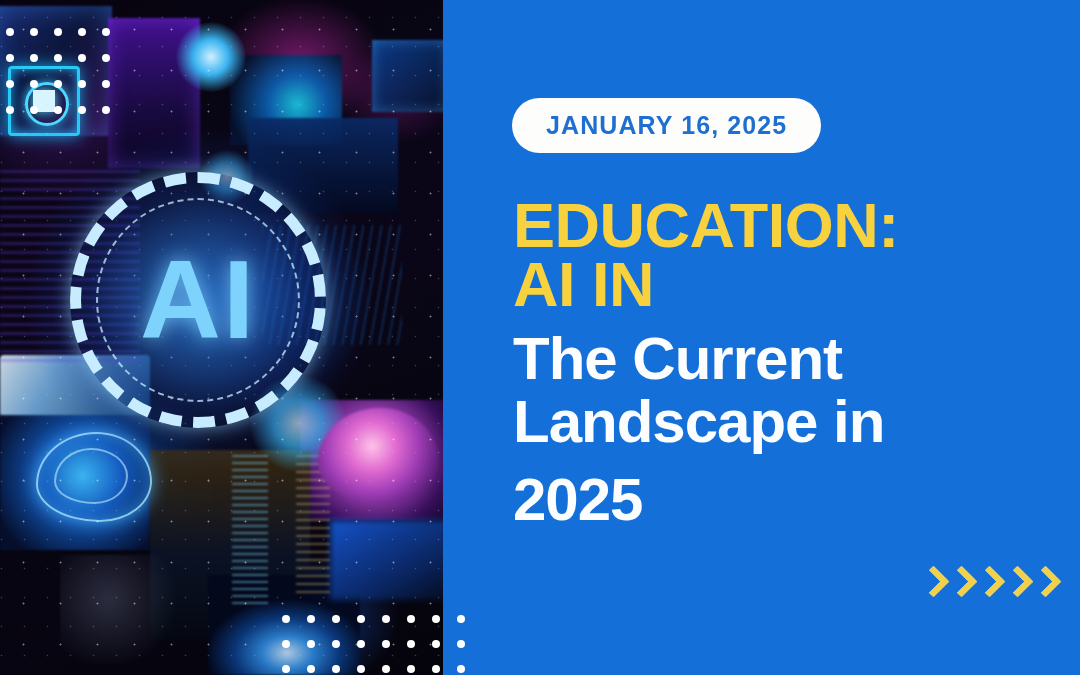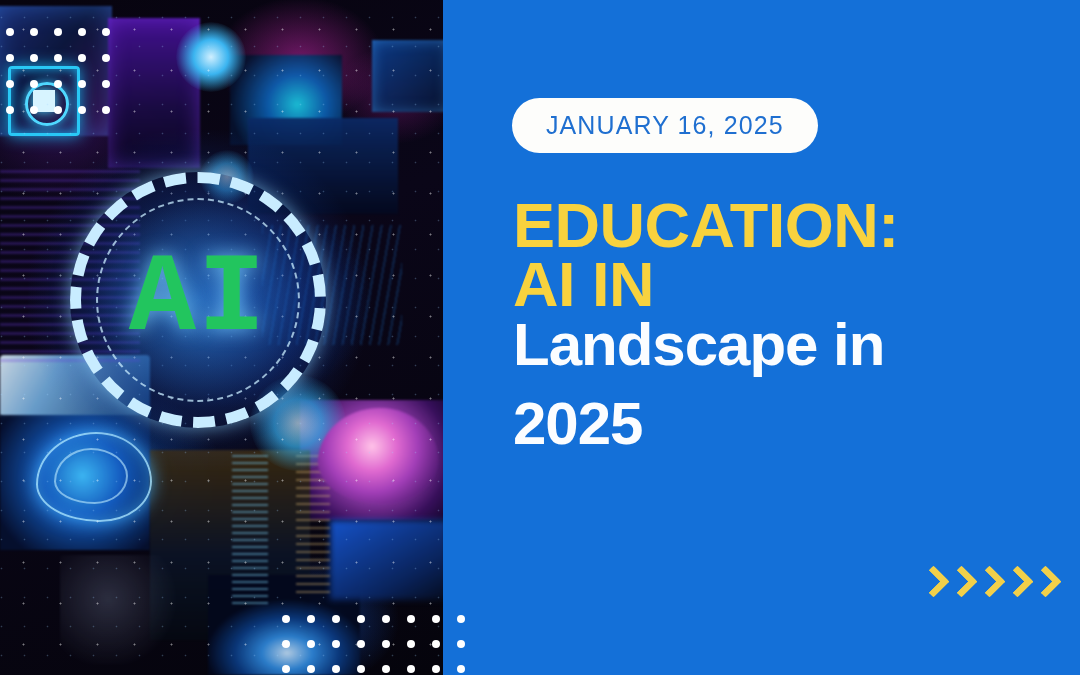--- a/index.html
+++ b/index.html
@@ -193,22 +193,22 @@
   .ai-ring-inner {
     inset:26px;
     border: 2px dashed rgba(200,236,255,.75);
   }
   .ai-letters {
     position:absolute;
     inset:0;
     display:flex;
     align-items:center;
     justify-content:center;
-    color:#22c55e;
-    font-family:Liberation Mono, monospace;
+    color:#7dd3fc;
+    font-family:Liberation Sans, sans-serif;
     font-weight:bold;
     font-size:112px;
     letter-spacing:2px;
     text-shadow:0 0 20px rgba(120,205,255,.85);
     line-height:1;
   }
 
   
   .dotgrid { position:absolute; display:grid; }
   .dotgrid .dot {
@@ -238,21 +238,21 @@
   .date-pill {
     position:absolute;
     left:69px; top:98px;
     height:55px;
     padding:0 34px;
     display:flex;
     align-items:center;
     background:#fdfdfb;
     border-radius:28px;
     color:#1f6fd0;
-    font-weight:normal;
+    font-weight:bold;
     font-size:25px;
     letter-spacing:1.1px;
     white-space:nowrap;
   }
 
   .headline {
     position:absolute;
     left:70px; top:196px;
     width:540px;
   }
@@ -393,20 +393,21 @@
 
   <div class="content">
 
     <div class="date-pill">
       <span>JANUARY 16, 2025</span>
     </div>
 
     <div class="headline">
       <div class="headline-yellow">EDUCATION:</div>
       <div class="headline-yellow">AI IN</div>
+      <div class="headline-white">The Current</div>
       <div class="headline-white" style="margin-top:0">Landscape in</div>
       <div class="headline-white" style="margin-top:16px">2025</div>
     </div>
 
     <div class="chevrons">
       <div class="chev"></div>
       <div class="chev"></div>
       <div class="chev"></div>
       <div class="chev"></div>
       <div class="chev"></div>

